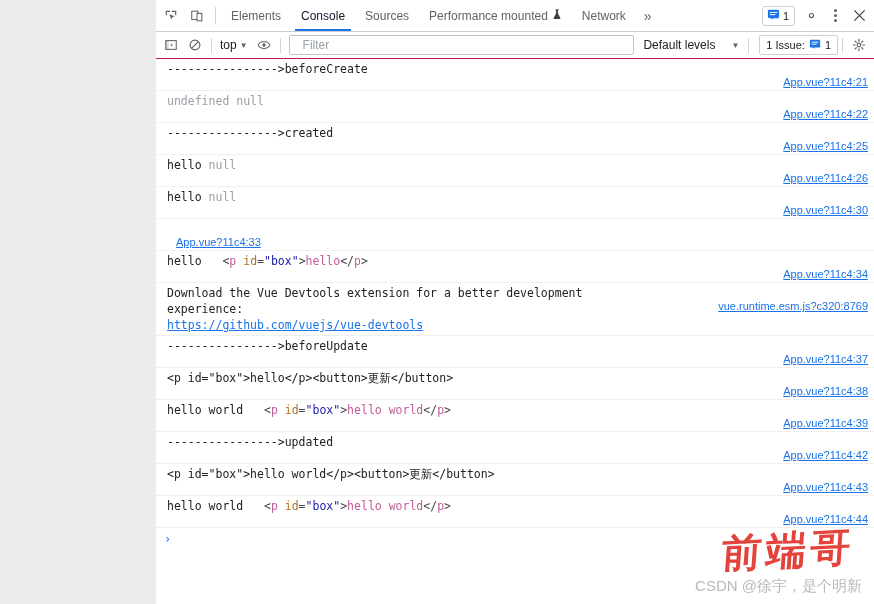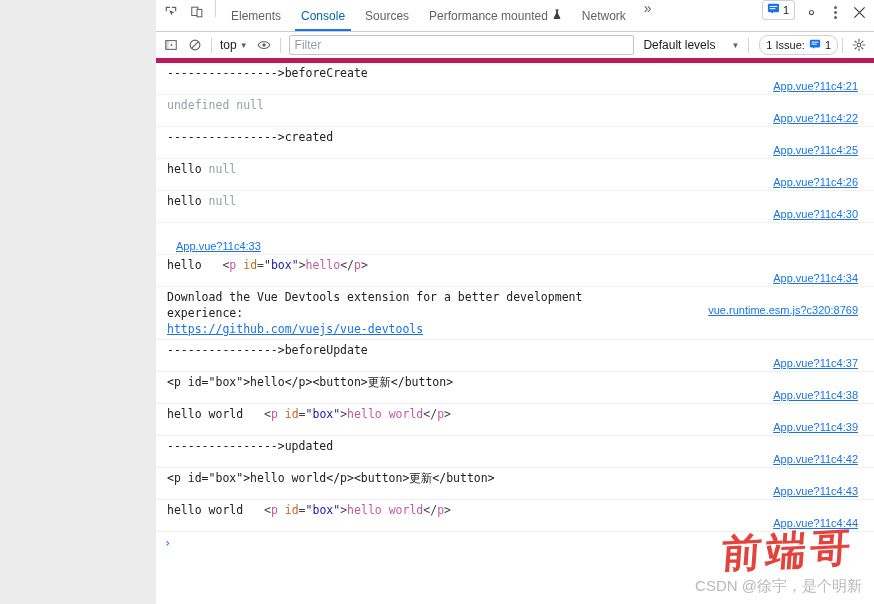--- a/index.html
+++ b/index.html
@@ -12,60 +12,60 @@
   .page{position:relative;width:874px;height:604px;background:#eeeeee;}
 
   
   .page-content{position:absolute;left:0;top:0;width:156px;height:604px;background:#ececec;border-right:1px solid #c9c9c9;}
 
   
   .devtools{position:absolute;left:156px;top:0;width:718px;height:604px;background:#ffffff;
             display:flex;flex-direction:column;}
 
   
-  .tabbar{height:31px;min-height:31px;display:flex;align-items:flex-start;
+  .tabbar{height:31px;min-height:31px;display:flex;align-items:center;
           background:#ffffff;border-bottom:1px solid #cdcdcd;padding:0 2px;}
   .tb-icon{width:26px;height:24px;display:flex;align-items:center;justify-content:center;
            border-radius:2px;cursor:pointer;}
   .tb-sep{width:1px;height:17px;background:#d4d4d4;margin:0 5px;}
   .tabs{display:flex;align-items:stretch;height:31px;}
   .tab{display:flex;align-items:center;gap:4px;padding:0 10px;height:31px;
        font-size:12px;color:#5f6368;cursor:pointer;position:relative;white-space:nowrap;}
-  .tab.active{color:#0369a1;}
+  .tab.active{color:#0f172a;}
   .tab.active:after{content:"";position:absolute;left:4px;right:4px;bottom:0;height:2px;background:#1a73e8;}
   .tab .flask{display:inline-block;}
   .chev{padding:0 8px;color:#5f6368;font-size:14px;cursor:pointer;}
   .tb-spacer{flex:1;}
   .issue-chip{display:flex;align-items:center;gap:3px;border:1px solid #d0d0d0;border-radius:3px;
               padding:1px 5px 1px 4px;margin-right:3px;cursor:pointer;background:#fff;}
   .issue-chip .num{font-size:11px;color:#202124;}
   .kebab{width:22px;height:24px;display:flex;flex-direction:column;align-items:center;justify-content:center;gap:2px;cursor:pointer;}
   .kebab i{width:3px;height:3px;border-radius:50%;background:#5f6368;display:block;}
 
   
   .filterbar{height:26px;min-height:26px;display:flex;align-items:center;
-             background:#ffffff;border-bottom:5px solid #be185d;padding:0 3px;}
+             background:#ffffff;border-bottom:1px solid #be185d;padding:0 3px;}
   .fb-icon{width:24px;height:22px;display:flex;align-items:center;justify-content:center;border-radius:2px;cursor:pointer;}
   .fb-sep{width:1px;height:15px;background:#d4d4d4;margin:0 4px;}
   .ctx-select{display:flex;align-items:center;gap:3px;font-size:12px;color:#202124;
               padding:1px 4px;border-radius:2px;cursor:pointer;}
   .caret{font-size:8px;color:#5f6368;}
   .filter-input{flex:1;height:18px;margin:0 4px;border:1px solid #c4c4c4;border-radius:2px;
-                background:#fff;font-size:12px;color:#202124;padding:0 5px;outline:none;
+                background:#fff;font-size:12px;color:#202124;padding:0 13px;outline:none;
                 font-family:"Liberation Sans",sans-serif;}
   .filter-input::placeholder{color:#9aa0a6;}
   .levels{display:flex;align-items:center;gap:16px;font-size:12px;color:#202124;padding:1px 5px;
           border-radius:2px;cursor:pointer;white-space:nowrap;}
-  .issue-box{display:flex;align-items:center;gap:4px;border:1px solid #d0d0d0;border-radius:9px;
+  .issue-box{display:flex;align-items:center;gap:4px;border:1px solid #d0d0d0;border-radius:2px;
              padding:0 6px;height:18px;margin-left:6px;font-size:11px;color:#202124;cursor:pointer;white-space:nowrap;}
 
   
   .console{flex:1;overflow:hidden;background:#ffffff;position:relative;}
   .row{display:flex;align-items:flex-start;justify-content:space-between;
-       border-bottom:1px solid #f0f0f0;padding:2px 16px 2px 8px;min-height:17px;gap:45px;}
+       border-bottom:1px solid #f0f0f0;padding:2px 6px 2px 8px;min-height:17px;gap:45px;}
   .row .msg{font-family:"DejaVu Sans Mono","Liberation Mono",monospace;
             font-size:11.5px;line-height:16px;color:#202124;white-space:pre-wrap;
             padding-left:3px;}
   .row .src{font-family:"Liberation Sans",sans-serif;font-size:11px;color:#1a73e8;
             text-decoration:underline;white-space:nowrap;margin-left:12px;cursor:pointer;flex:0 0 auto;margin-top:15px;}
   .dim{color:#9aa0a6;}
   .tagname{color:#c35b9b;}
   .attrname{color:#b36f27;}
   .attrval{color:#1a1aa6;}
   .punct{color:#444746;}

